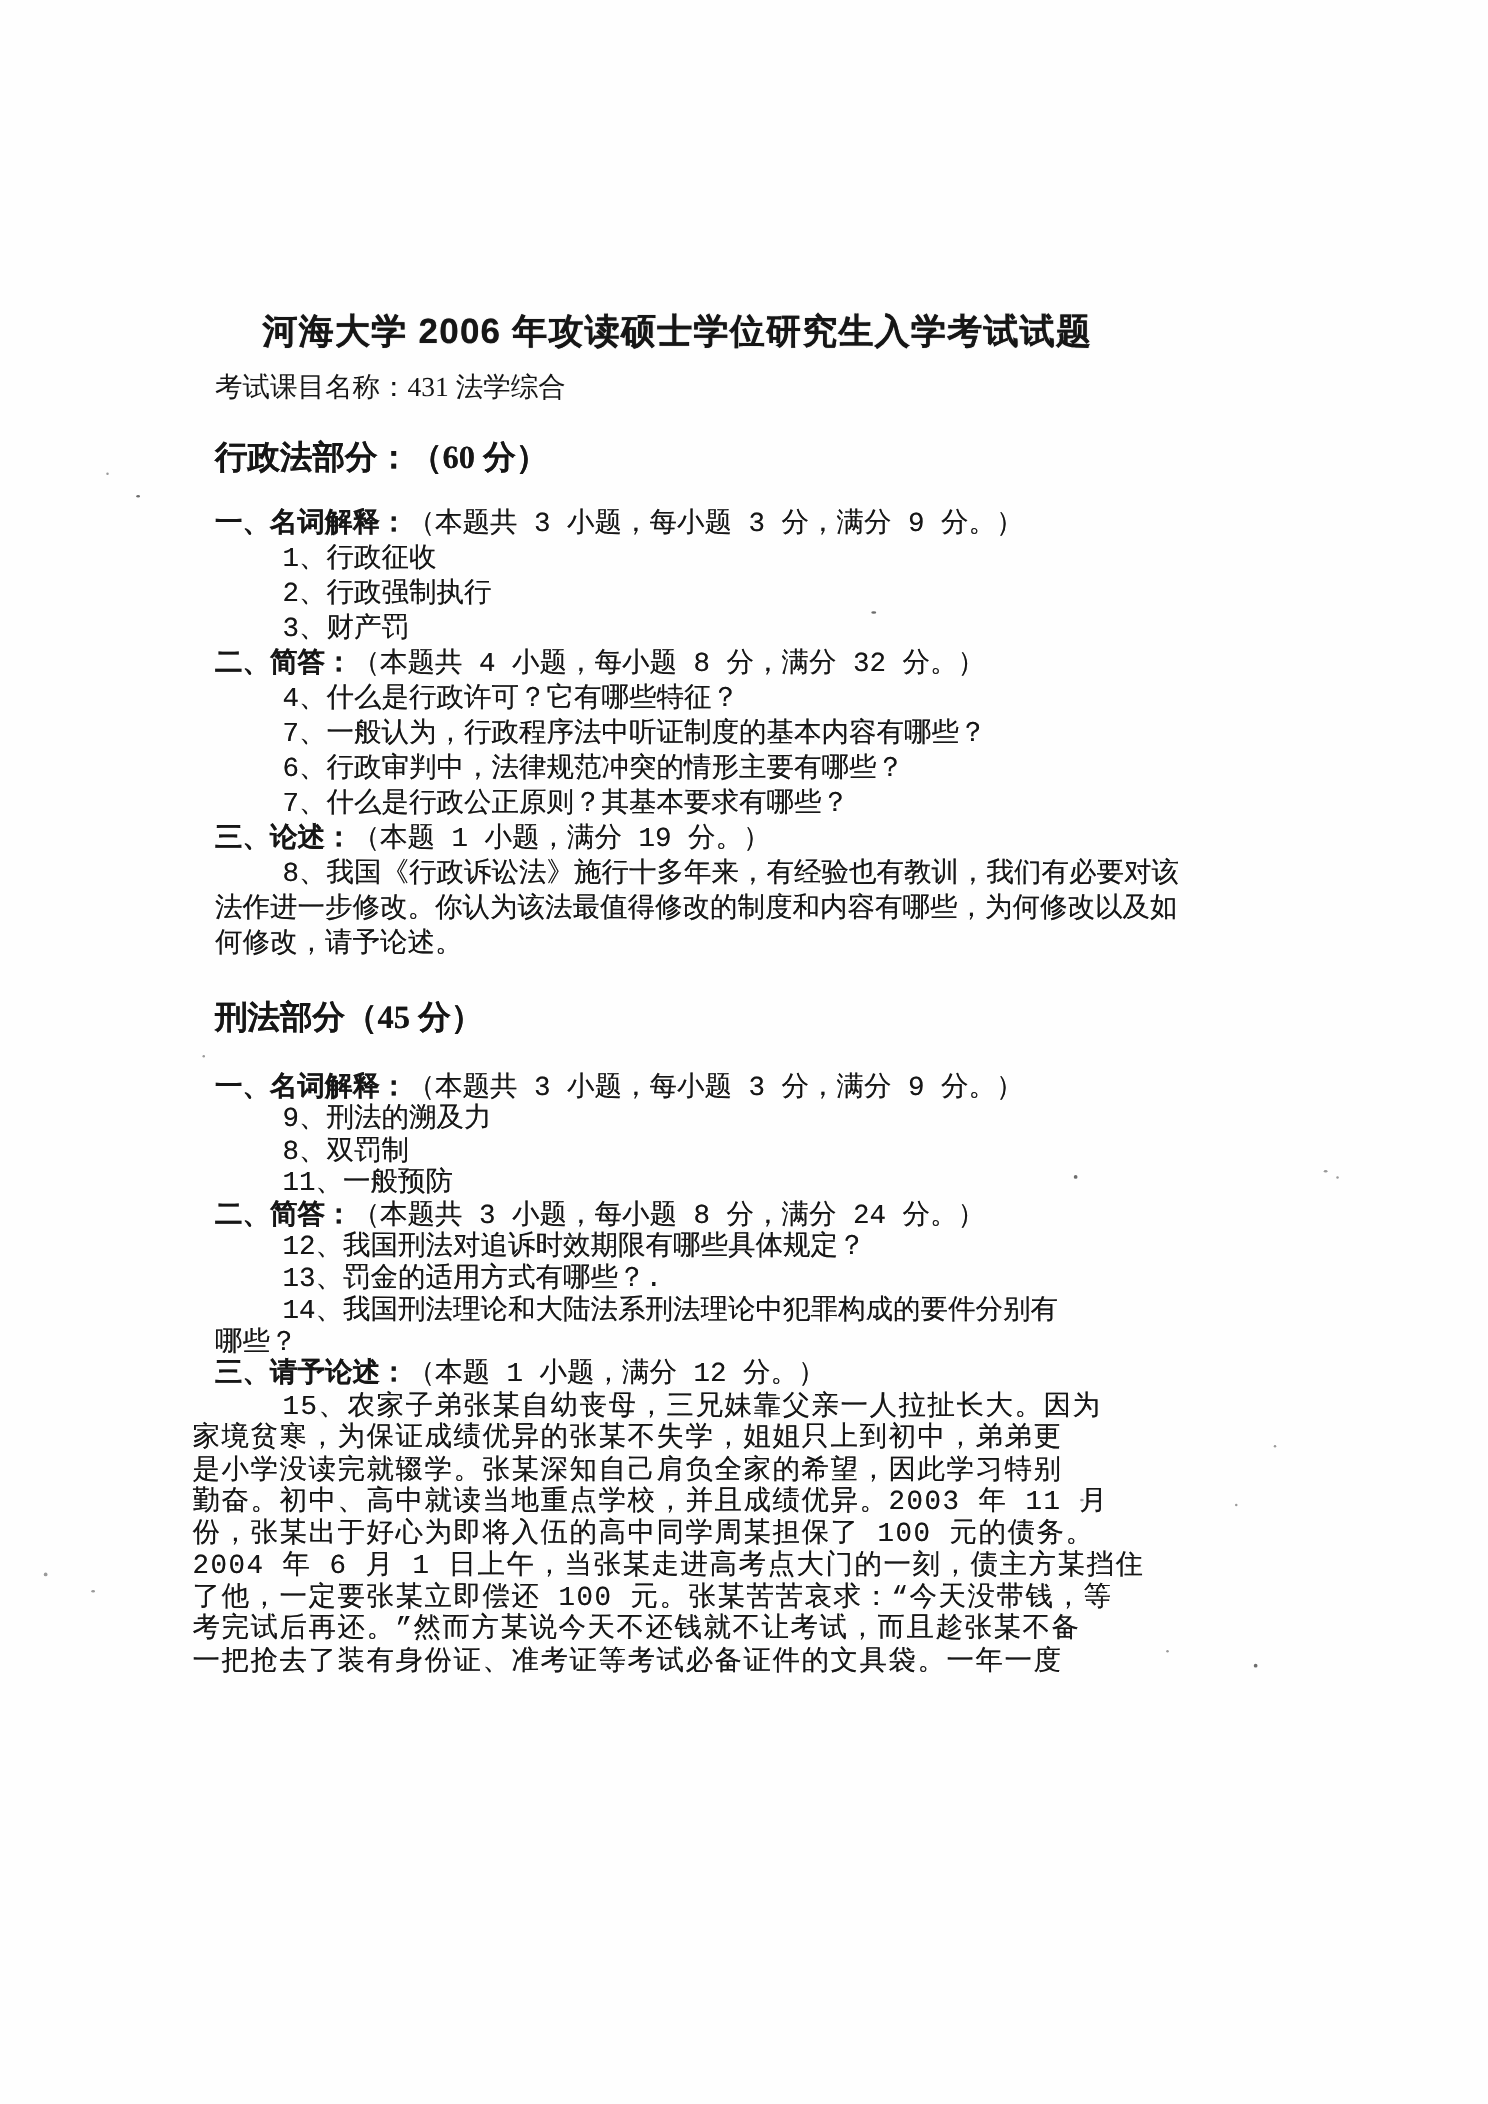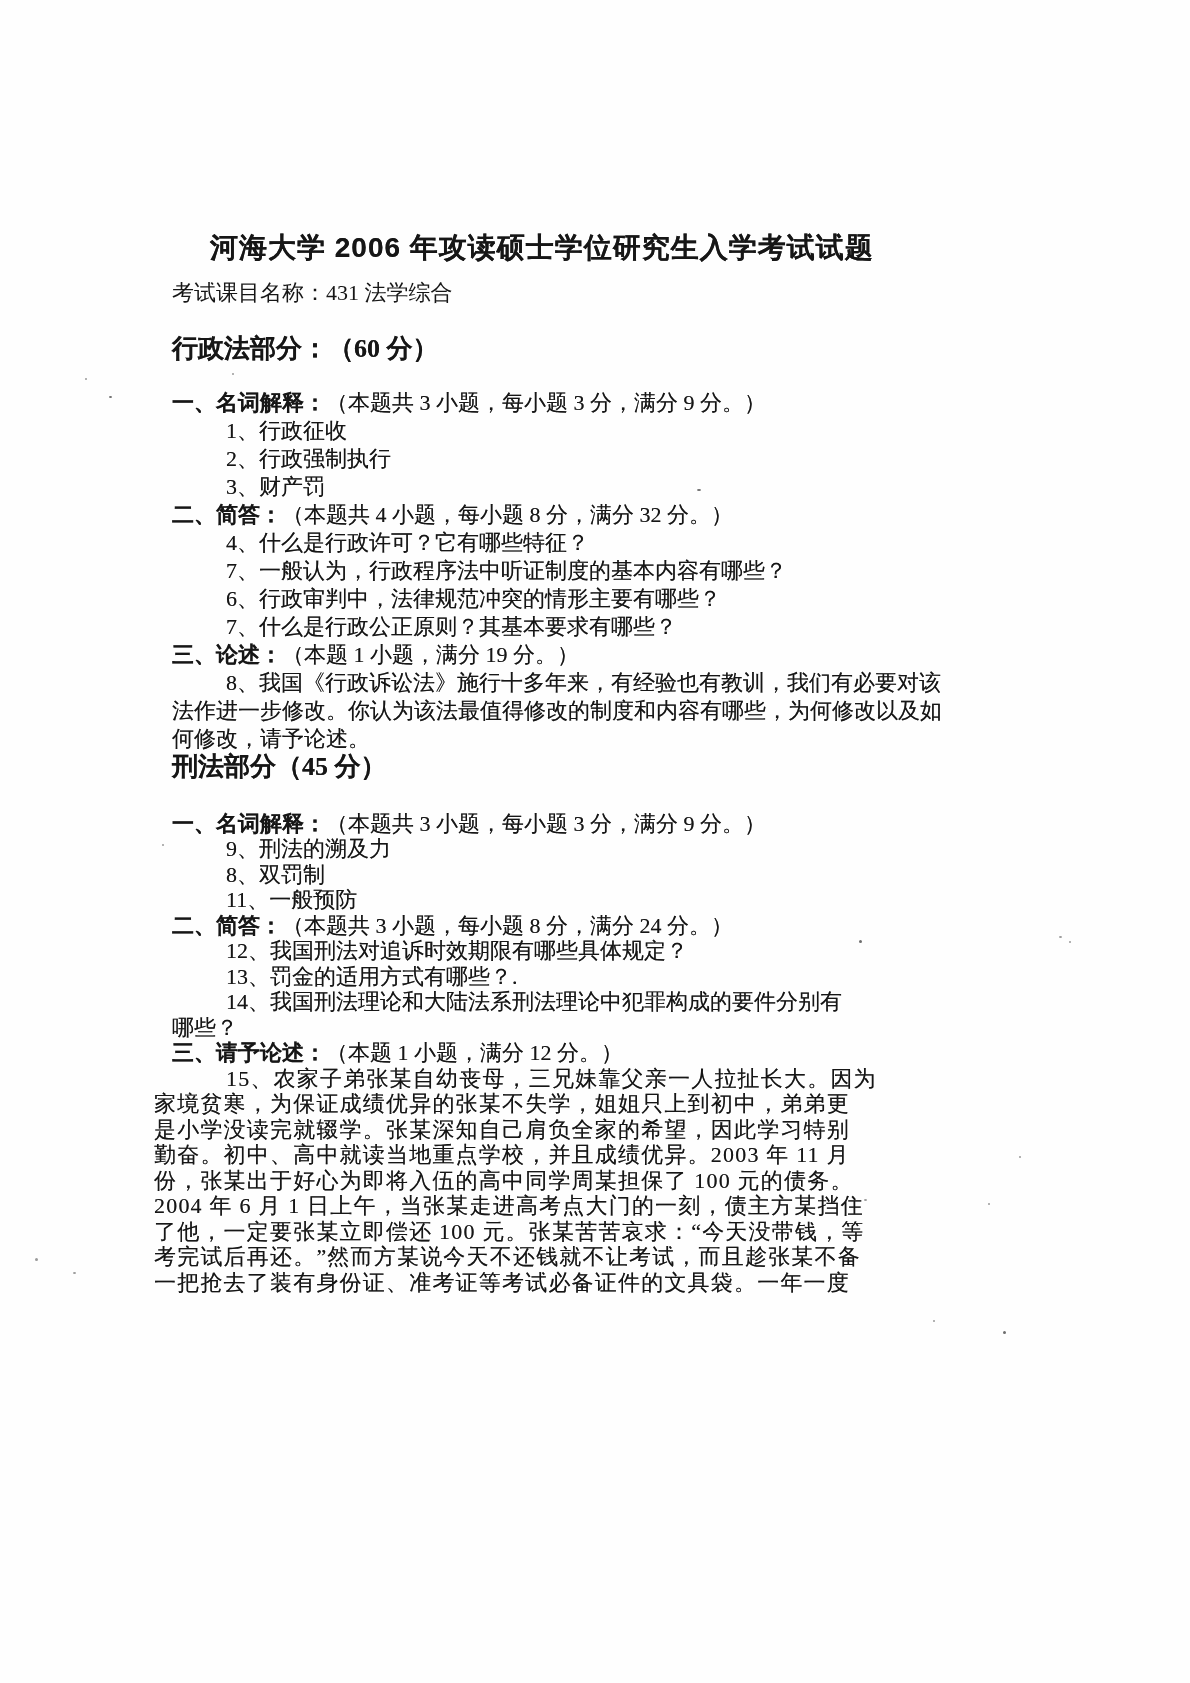--- a/index.html
+++ b/index.html
@@ -9,21 +9,21 @@
     width: 1190px;
     height: 1683px;
     background: #fefefe;
     overflow: hidden;
     font-family: "Liberation Serif", "DejaVu Serif", serif;
     color: #161616;
   }
   .content {
     position: absolute;
     left: 172px;
-    top: 229px;
+    top: 246px;
     width: 790px;
   }
   .doc-title {
     font-family: "Liberation Sans", "DejaVu Sans", sans-serif;
     font-size: 28px;
     font-weight: 700;
     letter-spacing: 1px;
     margin: 0 0 12px 38px;
     white-space: nowrap;
     text-shadow: 0 0 0.6px rgba(0,0,0,0.75);
@@ -35,25 +35,26 @@
     white-space: nowrap;
   }
   .sec-head {
     font-size: 26px;
     font-weight: 700;
     line-height: 27.5px;
     margin: 0 0 27px 0;
     white-space: nowrap;
     text-shadow: 0 0 0.5px rgba(0,0,0,0.7);
   }
-  .sec2-head { margin-bottom: 30px; }
+  .sec2-head { margin-top: 30px; margin-bottom: 30px; }
   .line {
     font-size: 22px;
     white-space: nowrap;
     text-shadow: 0 0 0.4px rgba(0,0,0,0.55);
+    font-family: Liberation Mono, monospace;
   }
   .sec1 .line { line-height: 28px; height: 28px; }
   .sec2 .line { line-height: 25.5px; height: 25.5px; }
   .q-label { font-weight: 700; }
   .ind { padding-left: 54px; }
   .pull { margin-left: -18px; letter-spacing: 1.5px; }
   .case { letter-spacing: 1.2px; }
   .speck {
     position: absolute;
     background: #6d6d6d;

